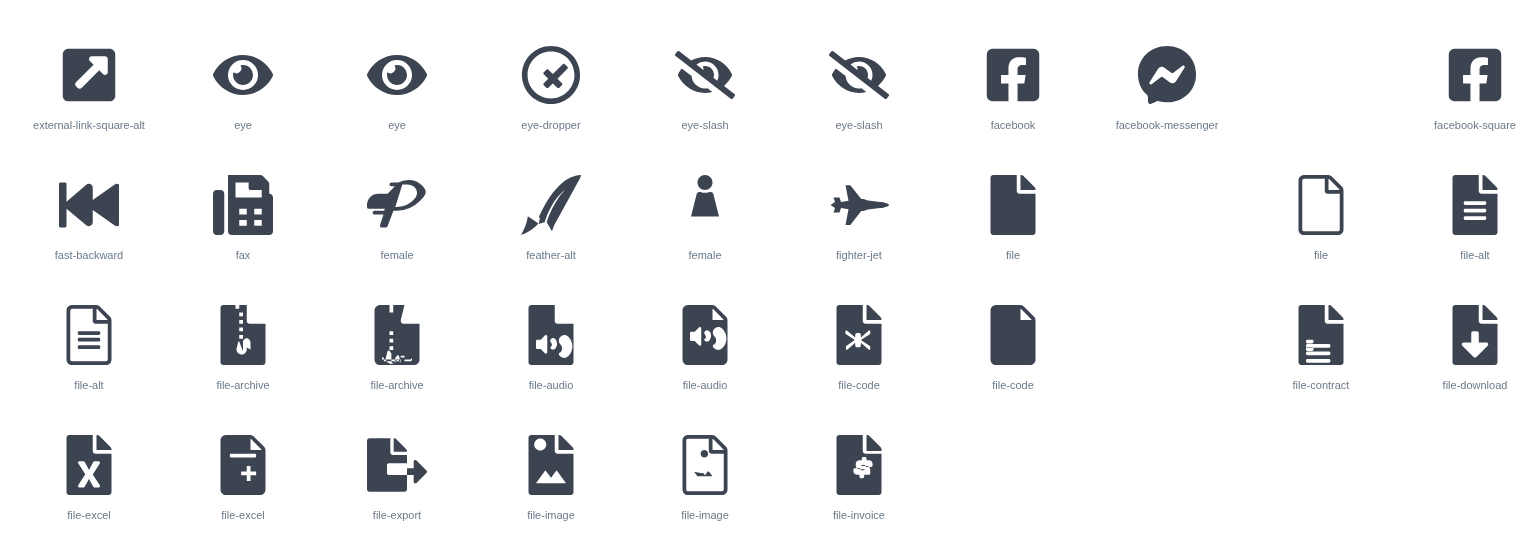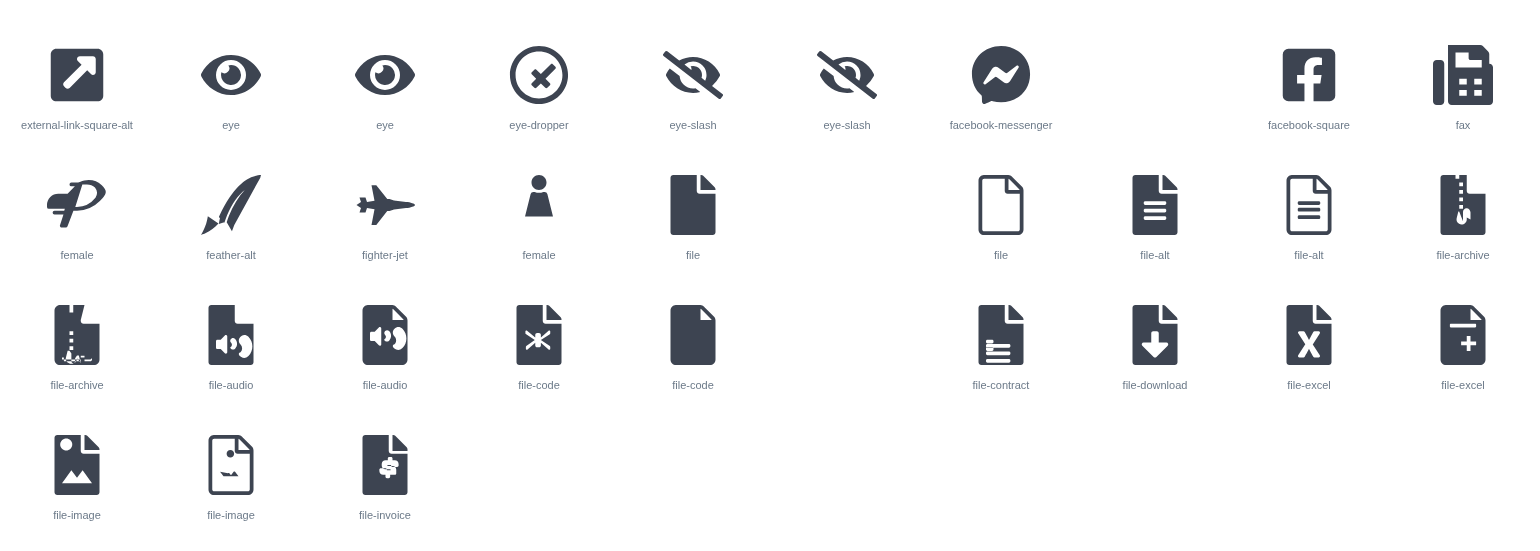--- a/index.html
+++ b/index.html
@@ -5,21 +5,21 @@
     * { box-sizing: border-box; margin: 0; padding: 0; }
     body {
       background: #fff;
       font-family: -apple-system, BlinkMacSystemFont, 'Segoe UI', sans-serif;
       color: #3d4451;
     }
     .icon-grid {
       display: grid;
       grid-template-columns: repeat(10, 154px);
       width: 1540px;
-      padding: 10px 0;
+      padding: 10px 12px;
     }
     .icon-cell {
       display: flex;
       flex-direction: column;
       align-items: center;
       justify-content: flex-end;
       padding: 10px 5px 8px;
       gap: 8px;
       min-height: 130px;
     }
@@ -95,42 +95,58 @@
 
   <div class="icon-cell">
     <div class="icon-visual">
       <svg viewBox="0 0 640 512">
           <path d="M320 400c-75.85 0-137.25-58.71-142.9-133.11L72.2 185.82c-13.79 17.3-26.48 35.59-36.72 55.59a32.35 32.35 0 0 0 0 29.19C89.71 376.41 197.07 448 320 448c26.91 0 52.87-4 77.89-10.46L346 397.39a144.13 144.13 0 0 1-26 2.61zm313.82 58.1l-110.55-85.44a331.25 331.25 0 0 0 81.25-102.07 32.35 32.35 0 0 0 0-29.19C550.29 135.59 442.93 64 320 64a308.15 308.15 0 0 0-147.32 37.7L45.46 3.37A16 16 0 0 0 23 6.18L3.37 31.45A16 16 0 0 0 6.18 53.9l588.36 454.73a16 16 0 0 0 22.46-2.81l19.64-25.27a16 16 0 0 0-2.82-22.45zm-183.72-142l-39.3-30.38A94.75 94.75 0 0 0 416 256a94.76 94.76 0 0 0-121.31-92.21A47.65 47.65 0 0 1 304 192a46.64 46.64 0 0 1-1.54 10l-73.61-56.89A142.31 142.31 0 0 1 320 112a143.92 143.92 0 0 1 144 144c0 21.63-5.29 41.79-13.9 60.11z"></path>
         </svg>
     </div>
     <div class="icon-label">eye-slash</div>
   </div>
 
-
-
-  <div class="icon-cell">
-    <div class="icon-visual">
-      <svg viewBox="0 0 512 512">
-          <path d="M256.55 8C116.52 8 8 110.34 8 248.57c0 72.3 29.71 134.78 78.07 177.94 8.35 7.51 6.63 11.86 8.05 58.23A19.92 19.92 0 0 0 122 502.31c52.91-23.3 53.59-25.14 62.56-22.7C337.85 521.8 504 423.7 504 248.57 504 110.34 396.59 8 256.55 8zm149.24 185.13l-73 115.57a37.37 37.37 0 0 1-53.91 9.93l-58.08-43.47a15 15 0 0 0-18 0l-78.37 59.44c-10.46 7.93-24.16-4.6-17.11-15.67l73-115.57a37.36 37.36 0 0 1 53.91-9.93l58.08 43.47a15 15 0 0 0 18 0l78.37-59.44c10.44-7.93 24.14 4.6 17.09 15.67z"></path>
-        </svg>
-    </div>
-    <div class="icon-label">facebook-messenger</div>
-  </div>
-
-  <div class="icon-cell"></div>
-
   <div class="icon-cell">
     <div class="icon-visual">
       <svg viewBox="0 0 448 512">
           <path d="M400 32H48A48 48 0 0 0 0 80v352a48 48 0 0 0 48 48h137.25V327.69h-63V256h63v-54.64c0-62.15 37-96.48 93.67-96.48 27.14 0 55.52 4.84 55.52 4.84v61h-31.27c-30.81 0-40.42 19.12-40.42 38.73V256h68.78l-11 71.69h-57.78V480H400a48 48 0 0 0 48-48V80a48 48 0 0 0-48-48z"></path>
         </svg>
     </div>
+    <div class="icon-label">facebook</div>
+  </div>
+
+
+  <div class="icon-cell">
+    <div class="icon-visual">
+      <svg viewBox="0 0 512 512">
+          <path d="M256.55 8C116.52 8 8 110.34 8 248.57c0 72.3 29.71 134.78 78.07 177.94 8.35 7.51 6.63 11.86 8.05 58.23A19.92 19.92 0 0 0 122 502.31c52.91-23.3 53.59-25.14 62.56-22.7C337.85 521.8 504 423.7 504 248.57 504 110.34 396.59 8 256.55 8zm149.24 185.13l-73 115.57a37.37 37.37 0 0 1-53.91 9.93l-58.08-43.47a15 15 0 0 0-18 0l-78.37 59.44c-10.46 7.93-24.16-4.6-17.11-15.67l73-115.57a37.36 37.36 0 0 1 53.91-9.93l58.08 43.47a15 15 0 0 0 18 0l78.37-59.44c10.44-7.93 24.14 4.6 17.09 15.67z"></path>
+        </svg>
+    </div>
+    <div class="icon-label">facebook-messenger</div>
+  </div>
+
+  <div class="icon-cell"></div>
+
+  <div class="icon-cell">
+    <div class="icon-visual">
+      <svg viewBox="0 0 448 512">
+          <path d="M400 32H48A48 48 0 0 0 0 80v352a48 48 0 0 0 48 48h137.25V327.69h-63V256h63v-54.64c0-62.15 37-96.48 93.67-96.48 27.14 0 55.52 4.84 55.52 4.84v61h-31.27c-30.81 0-40.42 19.12-40.42 38.73V256h68.78l-11 71.69h-57.78V480H400a48 48 0 0 0 48-48V80a48 48 0 0 0-48-48z"></path>
+        </svg>
+    </div>
     <div class="icon-label">facebook-square</div>
   </div>
 
+  <div class="icon-cell">
+    <div class="icon-visual">
+      <svg viewBox="0 0 512 512">
+          <path d="M0 436V76c0-6.6 5.4-12 12-12h40c6.6 0 12 5.4 12 12v151.9L235.5 81.4C256.1 66.7 288 80.6 288 108v104.6l187.5-131C496.1 66.7 528 80.6 528 108v296c0 27.4-31.9 41.3-52.5 26.6L288 299.4V404c0 27.4-31.9 41.3-52.5 26.6L64 287.9V436c0 6.6-5.4 12-12 12H12c-6.6 0-12-5.4-12-12z"></path>
+        </svg>
+    </div>
+    <div class="icon-label">fast-backward</div>
+  </div>
 
 
   <div class="icon-cell">
     <div class="icon-visual">
       <svg viewBox="0 0 512 512">
           <path d="M64 128H32c-17.67 0-32 14.33-32 32v320c0 17.67 14.33 32 32 32h32c17.67 0 32-14.33 32-32V160c0-17.67-14.33-32-32-32zm416 32V77.25c0-8.49-3.37-16.62-9.37-22.63L425.37 9.37C419.37 3.37 411.24 0 402.75 0H128v480c0 17.67 14.33 32 32 32h320c17.67 0 32-14.33 32-32V192c0-17.67-14.33-32-32-32zM288 432h-64v-48h64v48zm0-96h-64v-48h64v48zm128 96h-64v-48h64v48zm0-96h-64v-48h64v48zm0-144H192V64h112v48c0 8.84 7.16 16 16 16h96v64z"></path>
         </svg>
     </div>
     <div class="icon-label">fax</div>
   </div>
@@ -144,42 +160,42 @@
     <div class="icon-label">female</div>
   </div>
 
   <div class="icon-cell">
     <div class="icon-visual">
       <svg viewBox="0 0 512 512">
           <path d="M512 0C460.22 3.56 326.2 14.93 175.21 309.09c-8.42 16.59-16.06 33.39-23 50.08l47.34 47.34c7.27-21.47 14.48-43.11 23-63.43 43.33-103.13 95.44-170.46 150.82-215.2-52.08 55.81-98.49 130.03-134.82 220.89-7.34 18.31-13.57 36.79-19.21 55.3L264 480l20-53.62L506 22.41C510 7.32 512 0 512 0zm-32.59 0zM197.68 398.17L163.1 363.6c-4.77 18.8-8.33 37-10.8 54.69l45.56-15.59c-.08-1.52-.1-3.04-.18-4.53zm-48.57 16.6C82.49 490.65 0 512 0 512s45.43-68.43 58.49-159.68l90.62 62.45z"></path>
         </svg>
     </div>
     <div class="icon-label">feather-alt</div>
+  </div>
+
+  <div class="icon-cell">
+    <div class="icon-visual">
+      <svg viewBox="0 0 256 512">
+          <path d="M128 0c35.346 0 64 28.654 64 64s-28.654 64-64 64c-35.346 0-64-28.654-64-64S92.654 0 128 0m119.283 354.179l-48-192A24 24 0 0 0 176 144h-11.36c-22.711 10.443-49.59 10.894-73.28 0H80a24 24 0 0 0-23.283 18.179l-48 192C3.338 369.7 14.?? 384 29.927 384H96v104c0 13.255 10.745 24 24 24h16c13.255 0 24-10.745 24-24V384h66.073c15.872 0 26.582-14.201 23.21-29.821z"></path>
+        </svg>
+    </div>
+    <div class="icon-label">female</div>
   </div>
 
   <div class="icon-cell">
     <div class="icon-visual">
       <svg viewBox="0 0 640 512">
           <path d="M544 224l-128-16-48-16h-24L227.158 44H176l32 165.764L128 224l-16-48H48L64 224l-48 32 48 32-16 48h64l16-48 80.236 14.236L176 468h51.158L344 320h24l48-16 128-16c48 0 96-21.49 96-32S592 224 544 224z"></path>
         </svg>
     </div>
     <div class="icon-label">fighter-jet</div>
   </div>
 
   <div class="icon-cell">
     <div class="icon-visual">
-      <svg viewBox="0 0 256 512">
-          <path d="M128 0c35.346 0 64 28.654 64 64s-28.654 64-64 64c-35.346 0-64-28.654-64-64S92.654 0 128 0m119.283 354.179l-48-192A24 24 0 0 0 176 144h-11.36c-22.711 10.443-49.59 10.894-73.28 0H80a24 24 0 0 0-23.283 18.179l-48 192C3.338 369.7 14.?? 384 29.927 384H96v104c0 13.255 10.745 24 24 24h16c13.255 0 24-10.745 24-24V384h66.073c15.872 0 26.582-14.201 23.21-29.821z"></path>
-        </svg>
-    </div>
-    <div class="icon-label">female</div>
-  </div>
-
-  <div class="icon-cell">
-    <div class="icon-visual">
       <svg viewBox="0 0 384 512">
           <path d="M224 136V0H24C10.7 0 0 10.7 0 24v464c0 13.3 10.7 24 24 24h336c13.3 0 24-10.7 24-24V160H248c-13.2 0-24-10.8-24-24zm160-14.1v6.1H256V0h6.1c6.4 0 12.5 2.5 17 7l97.9 98c4.5 4.5 7 10.6 7 16.9z"></path>
         </svg>
     </div>
     <div class="icon-label">file</div>
   </div>
 
   <div class="icon-cell"></div>
 
   <div class="icon-cell">
@@ -294,20 +310,28 @@
 
   <div class="icon-cell">
     <div class="icon-visual">
       <svg viewBox="0 0 384 512">
           <path d="M369.9 97.9L286 14C277 5 264.8-.1 252.1-.1H48C21.5 0 0 21.5 0 48v416c0 26.5 21.5 48 48 48h288c26.5 0 48-21.5 48-48V131.9c0-12.7-5.1-25-14.1-34zm-22.6 22.7c2.1 2.1 3.5 4.6 4.2 7.4H256V32.5c2.8.7 5.3 2.1 7.4 4.2l83.9 83.9zM304 344.5h-48v48h-32v-48h-48v-32h48v-48h32v48h48v32zm0-160c0 4.4-3.6 8-8 8H88c-4.4 0-8-3.6-8-8v-16c0-4.4 3.6-8 8-8h208c4.4 0 8 3.6 8 8v16z"></path>
         </svg>
     </div>
     <div class="icon-label">file-excel</div>
   </div>
 
+  <div class="icon-cell">
+    <div class="icon-visual">
+      <svg viewBox="0 0 576 512">
+          <path d="M384 121.9c0-6.3-2.5-12.4-7-16.9L279.1 7c-4.5-4.5-10.6-7-17-7H256v128h128zM571 308l-95.7-96.4c-10.1-10.1-27.3-3-27.3 11.3V288h-64v64h64v65.2c0 14.3 17.3 21.4 27.3 11.3L571 332c6.6-6.6 6.6-17.4 0-24zm-379 28v-80c0-8.8 7.2-16 16-16h176V160H248c-13.2 0-24-10.8-24-24V0H24C10.7 0 0 10.7 0 24v464c0 13.3 10.7 24 24 24h336c13.3 0 24-10.7 24-24V352H208c-8.8 0-16-7.2-16-16z"></path>
+        </svg>
+    </div>
+    <div class="icon-label">file-export</div>
+  </div>
 
   <div class="icon-cell">
     <div class="icon-visual">
       <svg viewBox="0 0 384 512">
           <path d="M224 136V0H24C10.7 0 0 10.7 0 24v464c0 13.3 10.7 24 24 24h336c13.3 0 24-10.7 24-24V160H248c-13.2 0-24-10.8-24-24zM64 44c20-20 52.5-20 72.5 0 20 20 20 52.5 0 72.5C116.5 136.5 84 136.5 64 116.5c-20-20-20-52.5 0-72.5zm256 368H64l80-112 48 64 48-64 80 112zM384 121.9v6.1H256V0h6.1c6.4 0 12.5 2.5 17 7l97.9 98c4.5 4.5 7 10.6 7 16.9z"></path>
         </svg>
     </div>
     <div class="icon-label">file-image</div>
   </div>
 

